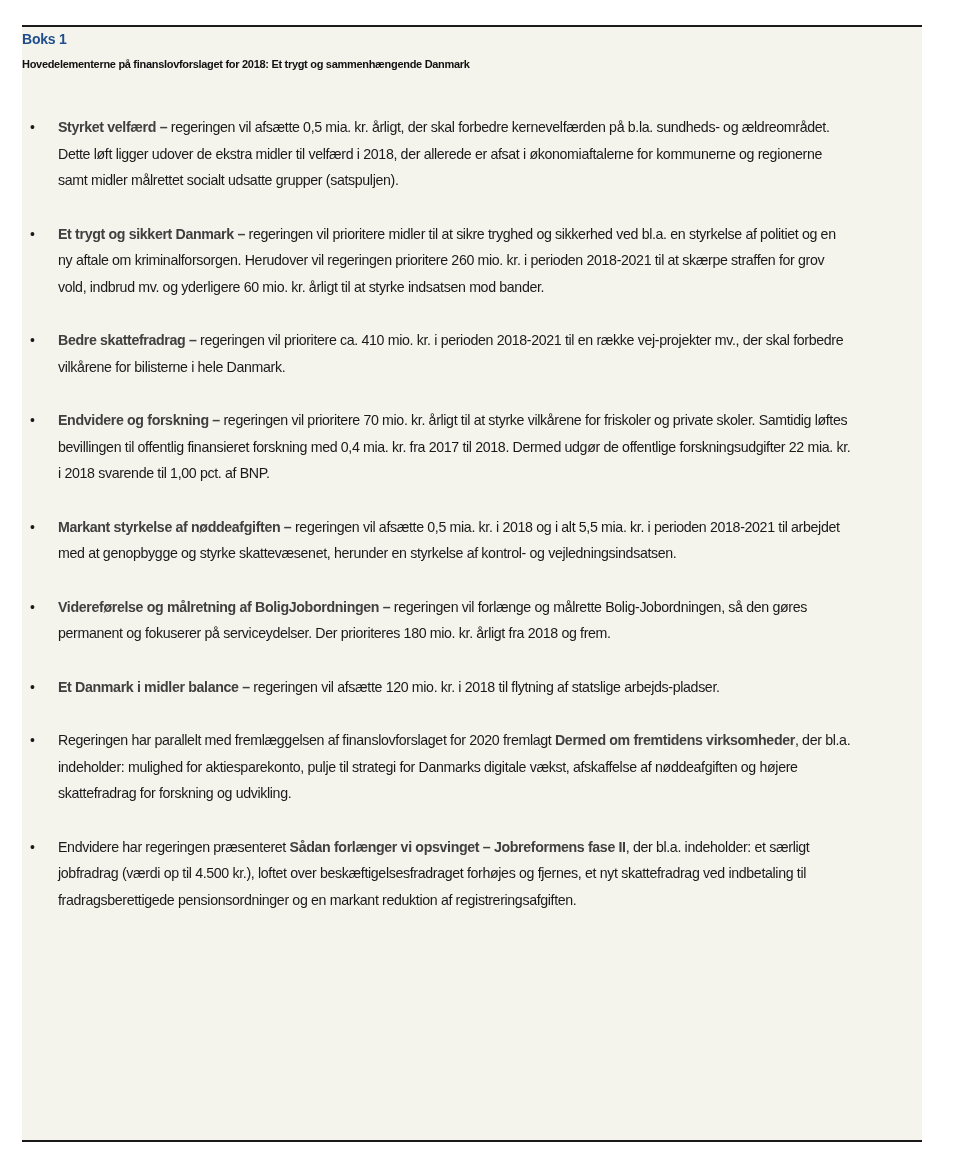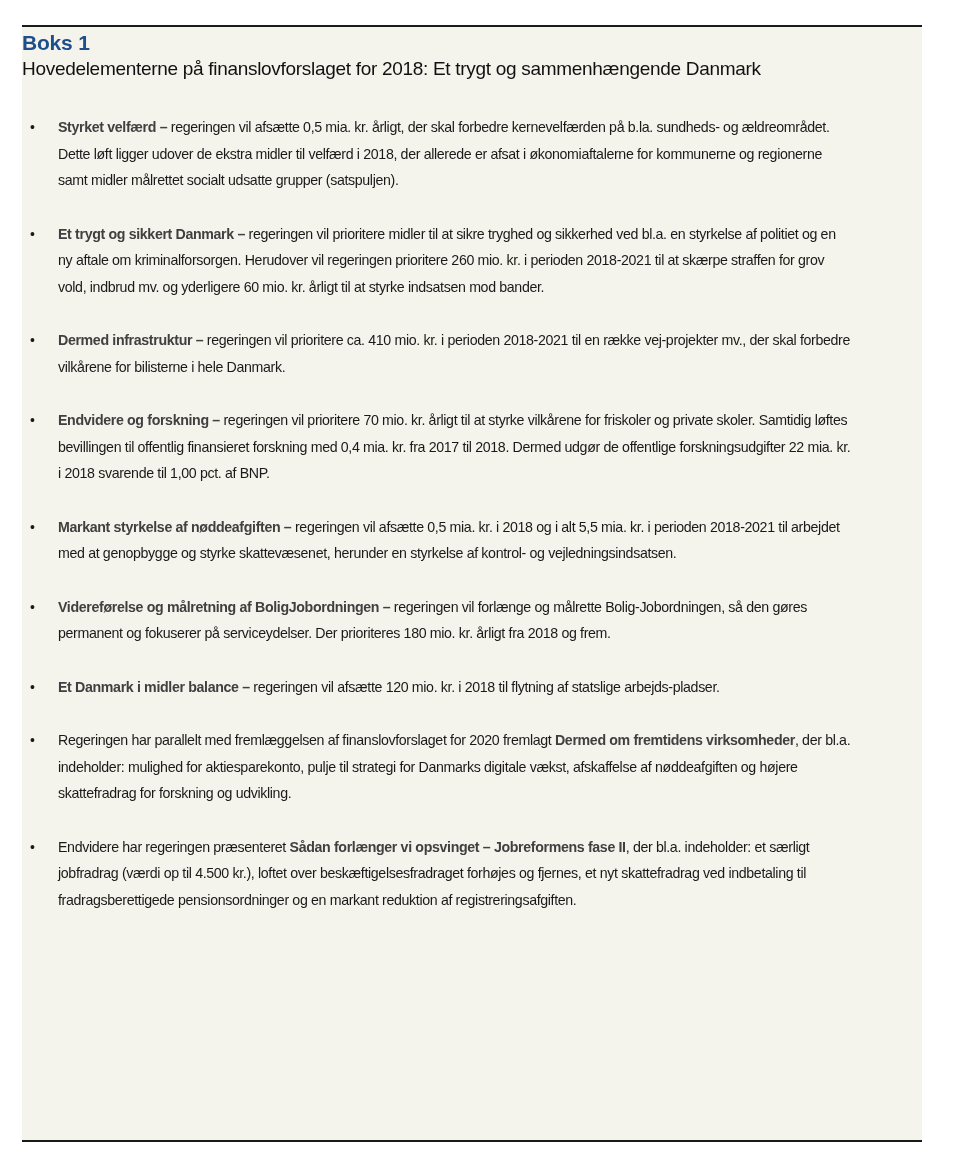--- a/index.html
+++ b/index.html
@@ -6,25 +6,25 @@
   body { width: 960px; height: 1175px; position: relative; font-family: "Liberation Sans", sans-serif; }
   .box {
     position: absolute; left: 22px; top: 25px; width: 900px; height: 1117px;
     background: #f4f3ec;
     border-top: 2px solid #1a1a1a;
     border-bottom: 2px solid #1a1a1a;
     box-sizing: border-box;
   }
   .boxlabel {
     position: absolute; left: 22px; top: 31px;
-    font-size: 21px; font-weight: bold; color: #1f4e8c; letter-spacing: -0.2px;
+    font-size: 14px; font-weight: bold; color: #1f4e8c; letter-spacing: -0.2px;
   }
   .boxtitle {
     position: absolute; left: 22px; top: 58px;
-    font-size: 19px; font-weight: normal; color: #111; letter-spacing: -0.3px; text-align: center;
+    font-size: 11px; font-weight: bold; color: #111; letter-spacing: -0.3px; text-align: center;
   }
   ul.items {
     position: absolute; left: 22px; top: 114px; width: 830px;
     margin: 0; padding: 0; list-style: none;
   }
   ul.items li {
     position: relative; padding-left: 36px;
     font-size: 14.2px; line-height: 26.5px; color: #1a1a1a;
     letter-spacing: -0.35px; margin-bottom: 27px;
   }
@@ -36,20 +36,20 @@
 </head>
 <body>
 
 <div class="box"></div>
 <div class="boxlabel">Boks 1</div>
 <div class="boxtitle">Hovedelementerne på finanslovforslaget for 2018: Et trygt og sammenhængende Danmark</div>
 
 <ul class="items">
   <li><span class="bullet">•</span><span></span><b>Styrket velfærd –</b><span> regeringen vil afsætte 0,5 mia. kr. årligt, der skal forbedre kernevelfærden på b.la. sundheds- og ældreområdet. Dette løft ligger udover de ekstra midler til velfærd i 2018, der allerede er afsat i økonomiaftalerne for kommunerne og regionerne samt midler målrettet socialt udsatte grupper (satspuljen).</span></li>
   <li><span class="bullet">•</span><span></span><b>Et trygt og sikkert Danmark –</b><span> regeringen vil prioritere midler til at sikre tryghed og sikkerhed ved bl.a. en styrkelse af politiet og en ny aftale om kriminalforsorgen. Herudover vil regeringen prioritere 260 mio. kr. i perioden 2018-2021 til at skærpe straffen for grov vold, indbrud mv. og yderligere 60 mio. kr. årligt til at styrke indsatsen mod bander.</span></li>
-  <li><span class="bullet">•</span><span></span><b>Dermed infrastruktur –</b><span> regeringen vil prioritere ca. 410 mio. kr. i perioden 2018-2021 til en række vej-projekter mv., der skal forbedre vilkårene for bilisterne i hele Danmark.</span></li>
+  <li><span class="bullet">•</span><span></span><b>Bedre skattefradrag –</b><span> regeringen vil prioritere ca. 410 mio. kr. i perioden 2018-2021 til en række vej-projekter mv., der skal forbedre vilkårene for bilisterne i hele Danmark.</span></li>
   <li><span class="bullet">•</span><span></span><b>Endvidere og forskning –</b><span> regeringen vil prioritere 70 mio. kr. årligt til at styrke vilkårene for friskoler og private skoler. Samtidig løftes bevillingen til offentlig finansieret forskning med 0,4 mia. kr. fra 2017 til 2018. Dermed udgør de offentlige forskningsudgifter 22 mia. kr. i 2018 svarende til 1,00 pct. af BNP.</span></li>
   <li><span class="bullet">•</span><span></span><b>Markant styrkelse af nøddeafgiften –</b><span> regeringen vil afsætte 0,5 mia. kr. i 2018 og i alt 5,5 mia. kr. i perioden 2018-2021 til arbejdet med at genopbygge og styrke skattevæsenet, herunder en styrkelse af kontrol- og vejledningsindsatsen.</span></li>
   <li><span class="bullet">•</span><span></span><b>Videreførelse og målretning af BoligJobordningen –</b><span> regeringen vil forlænge og målrette Bolig-Jobordningen, så den gøres permanent og fokuserer på serviceydelser. Der prioriteres 180 mio. kr. årligt fra 2018 og frem.</span></li>
   <li><span class="bullet">•</span><span></span><b>Et Danmark i midler balance –</b><span> regeringen vil afsætte 120 mio. kr. i 2018 til flytning af statslige arbejds-pladser.</span></li>
   <li><span class="bullet">•</span><span>Regeringen har parallelt med fremlæggelsen af finanslovforslaget for 2020 fremlagt </span><b>Dermed om fremtidens virksomheder</b><span>, der bl.a. indeholder: mulighed for aktiesparekonto, pulje til strategi for Danmarks digitale vækst, afskaffelse af nøddeafgiften og højere skattefradrag for forskning og udvikling.</span></li>
   <li><span class="bullet">•</span><span>Endvidere har regeringen præsenteret </span><b>Sådan forlænger vi opsvinget – Jobreformens fase II</b><span>, der bl.a. indeholder: et særligt jobfradrag (værdi op til 4.500 kr.), loftet over beskæftigelsesfradraget forhøjes og fjernes, et nyt skattefradrag ved indbetaling til fradragsberettigede pensionsordninger og en markant reduktion af registreringsafgiften.</span></li>
 </ul>
 
 </body></html>

